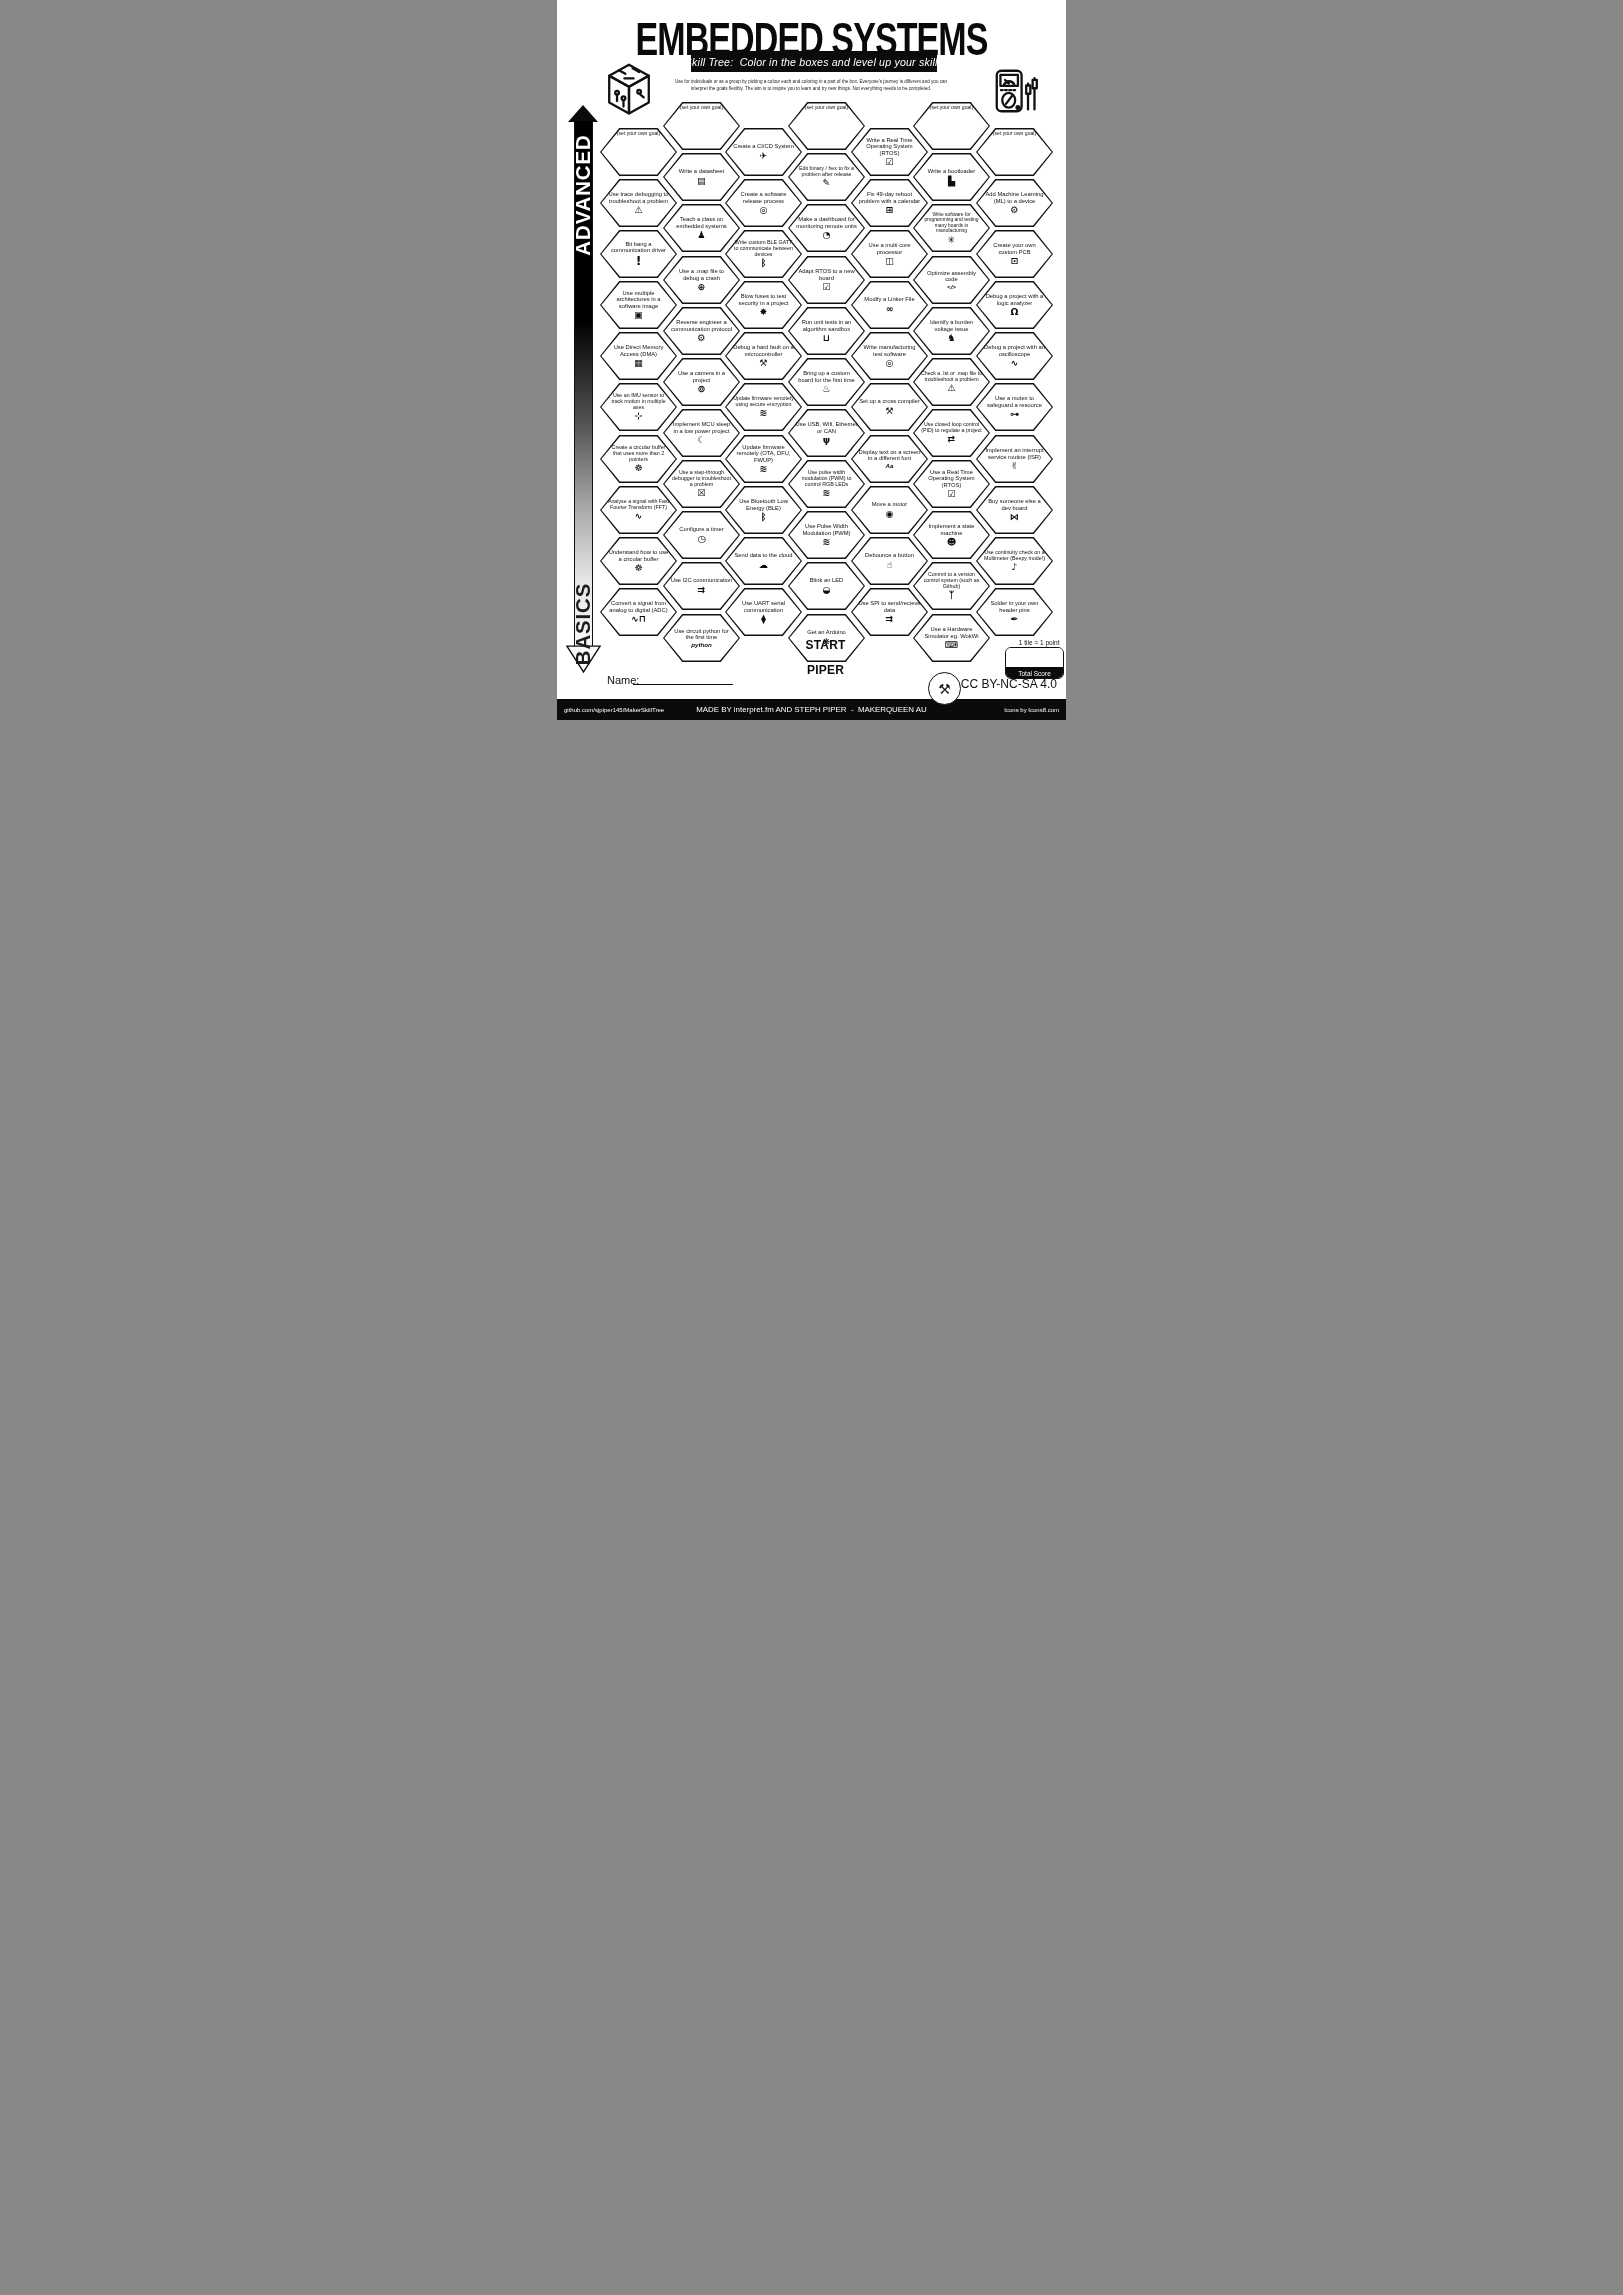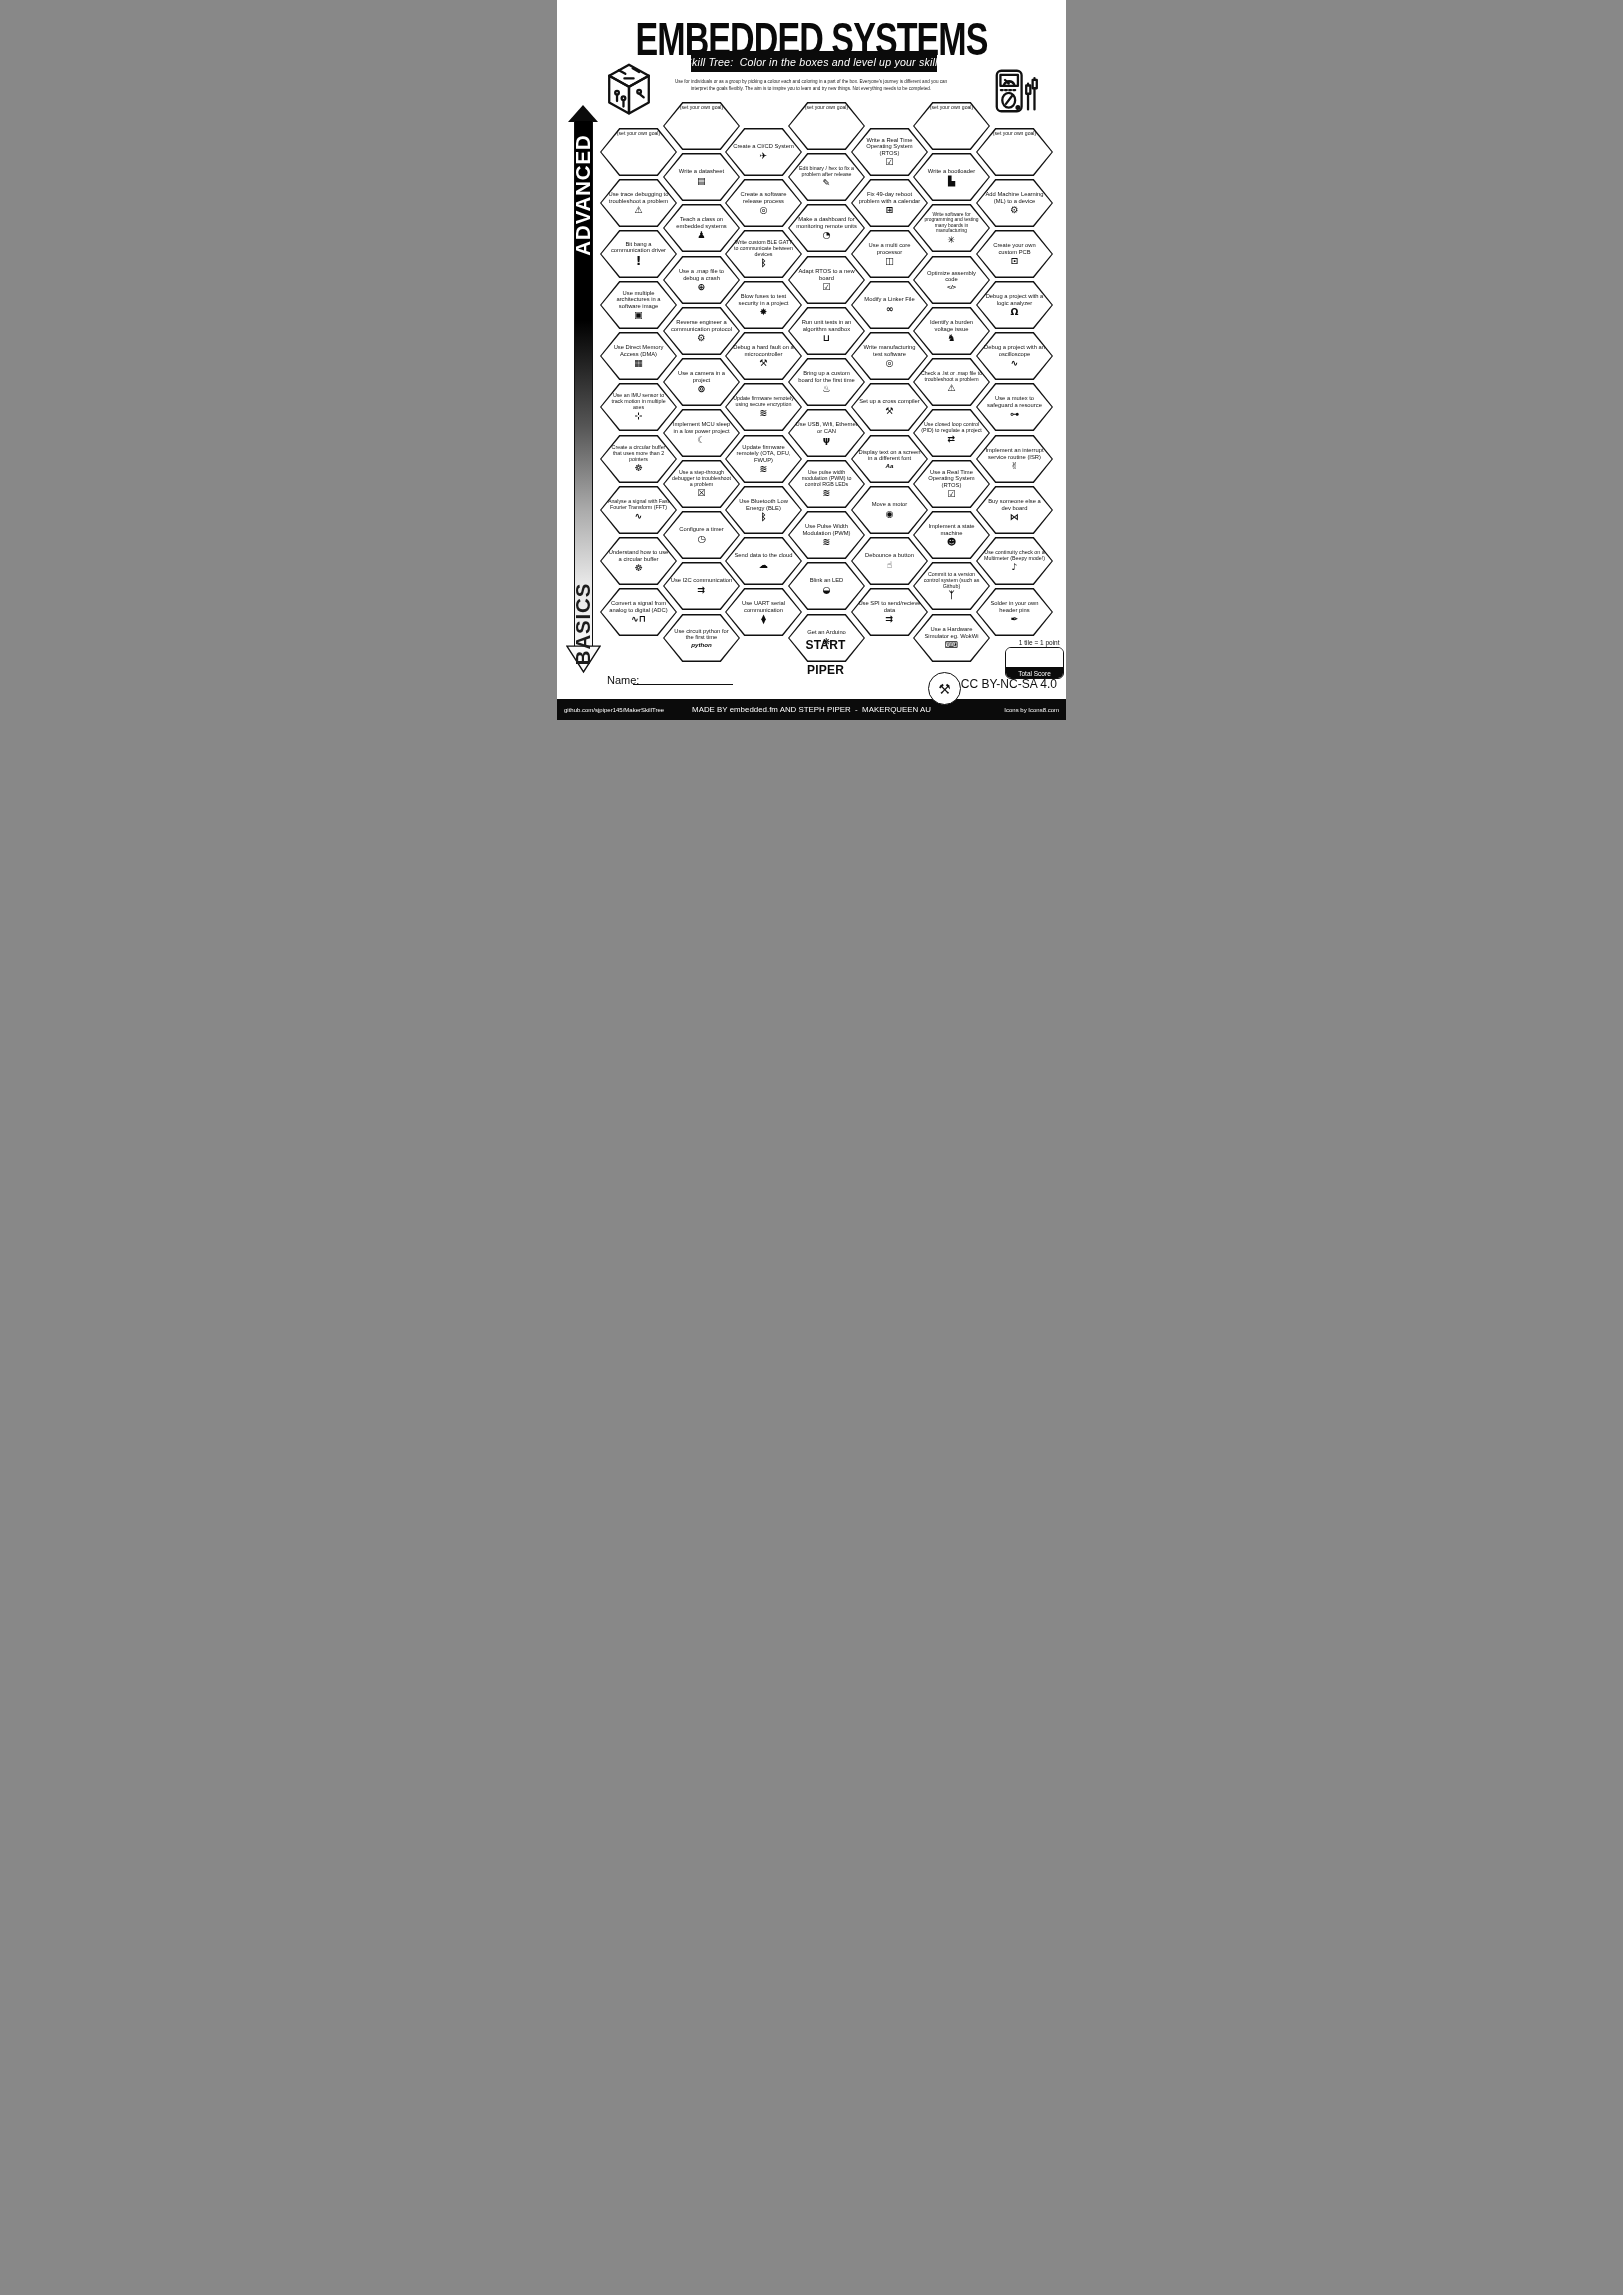--- a/index.html
+++ b/index.html
@@ -732,18 +732,18 @@
     <div class="score-band">
       <span>Total Score</span>
     </div>
   </div>
 
   <div class="maker-badge">⚒</div>
   <div class="license">CC BY-NC-SA 4.0</div>
 
   <footer>
     <span class="foot-left">github.com/sjpiper145/MakerSkillTree</span>
-    <span class="foot-center">MADE BY embedded.fm AND STEPH PIPER  -  MAKERQUEEN AU</span>
+    <span class="foot-center">MADE BY interpret.fm AND STEPH PIPER  -  MAKERQUEEN AU</span>
     <span class="foot-right">Icons by Icons8.com</span>
   </footer>
 
 </div>
 
 
 </body></html>

